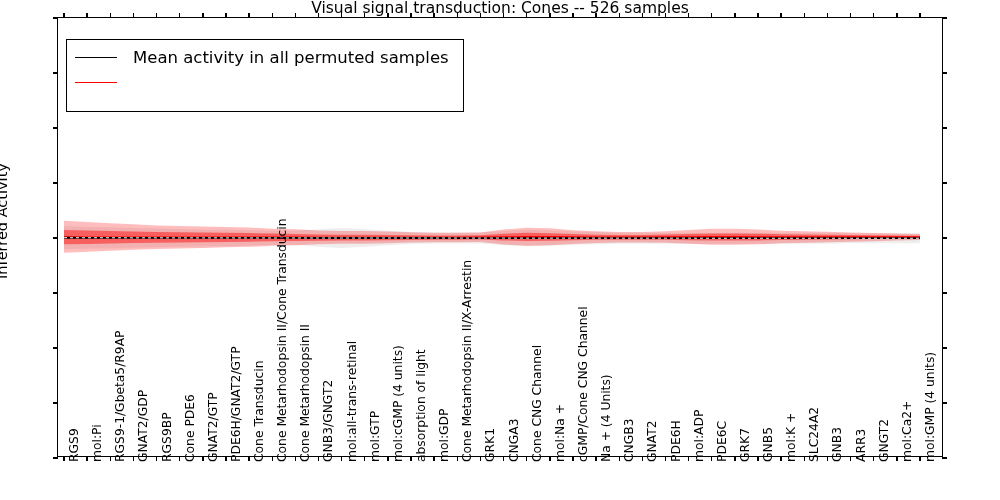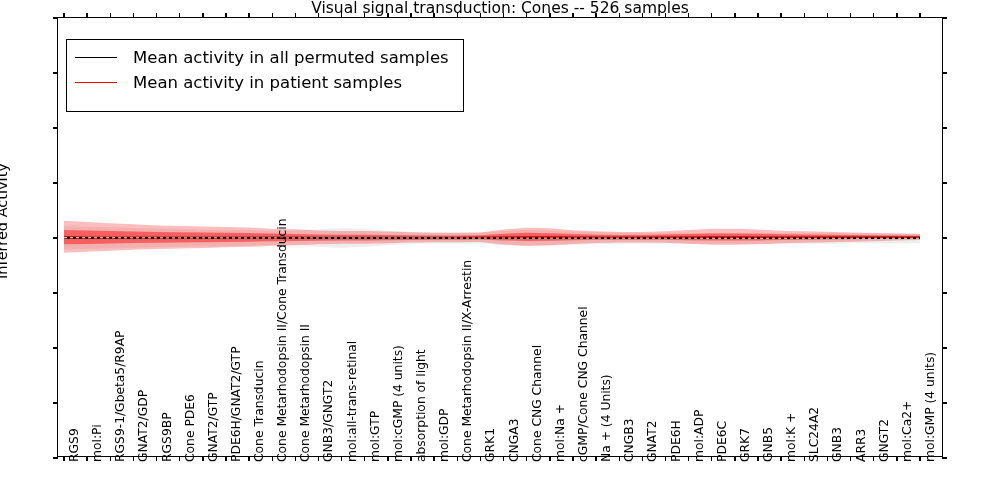--- a/index.html
+++ b/index.html
@@ -167,21 +167,20 @@
         <div class="xtick-mark-t" style="left: 861.3px;"></div>
       </div>
 
     <div id="legend">
         <div class="legend-row">
           <span class="legend-swatch" style="border-top-color: rgb(0, 0, 0);"></span>
           <span class="legend-text">Mean activity in all permuted samples</span>
         </div>
         <div class="legend-row">
           <span class="legend-swatch" style="border-top-color: rgb(255, 0, 0);"></span>
-          <span class="legend-text">Mean activity in patient samples</span>
         </div>
       </div>
   </div>
 
   <div id="xtick-labels">
       <div class="xtick-label" style="left: 68px;">RGS9</div>
       <div class="xtick-label" style="left: 91.1351px;">mol:Pi</div>
       <div class="xtick-label" style="left: 114.27px;">RGS9-1/Gbeta5/R9AP</div>
       <div class="xtick-label" style="left: 137.405px;">GNAT2/GDP</div>
       <div class="xtick-label" style="left: 160.541px;">RGS9BP</div>

